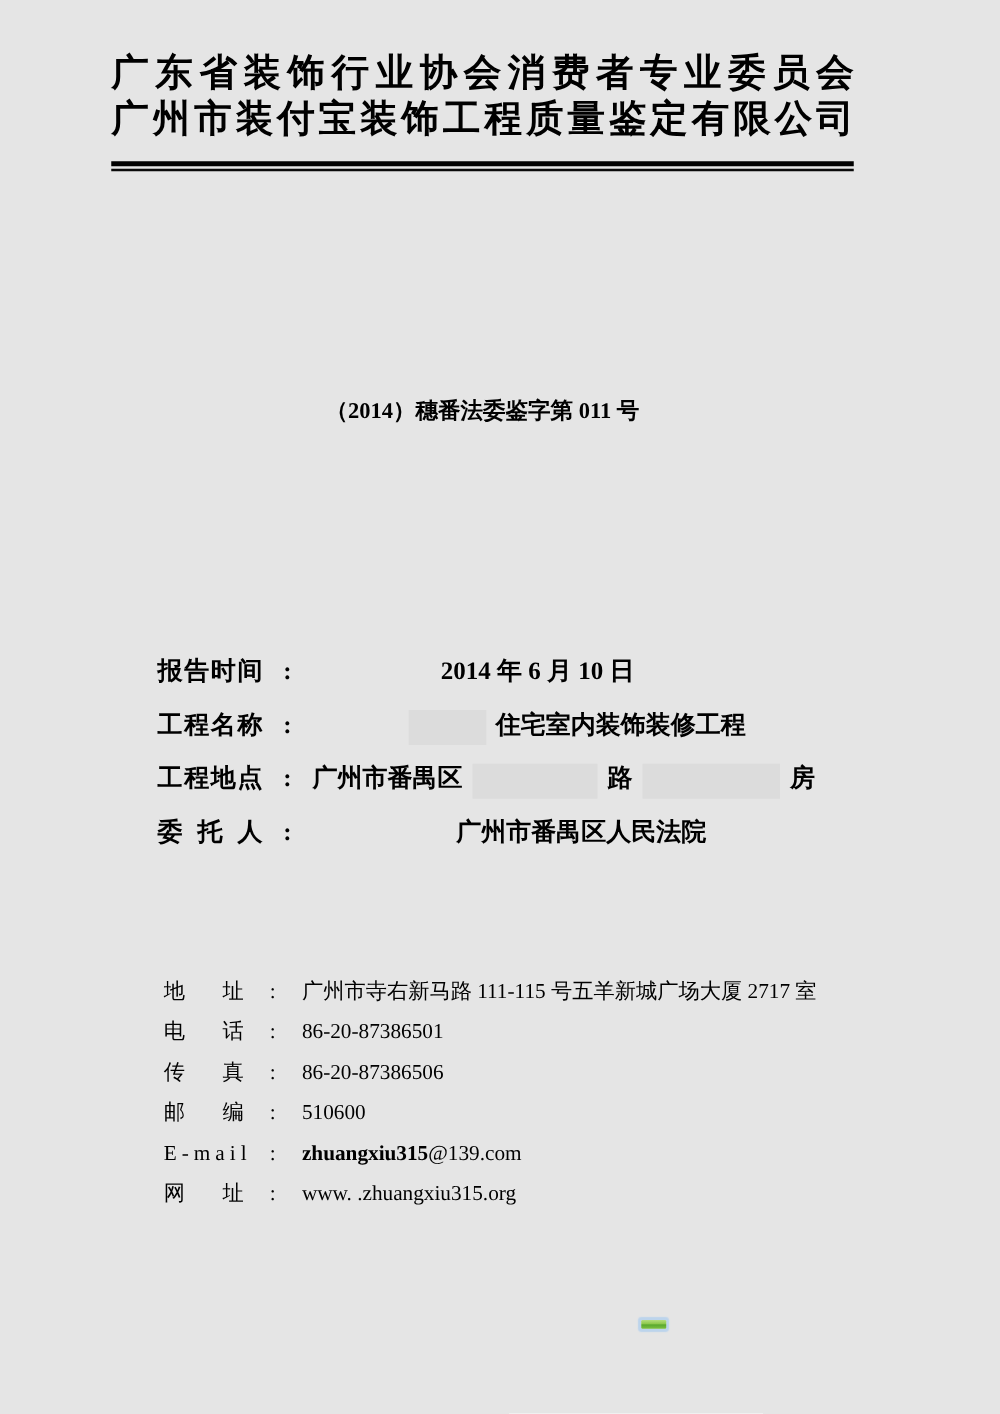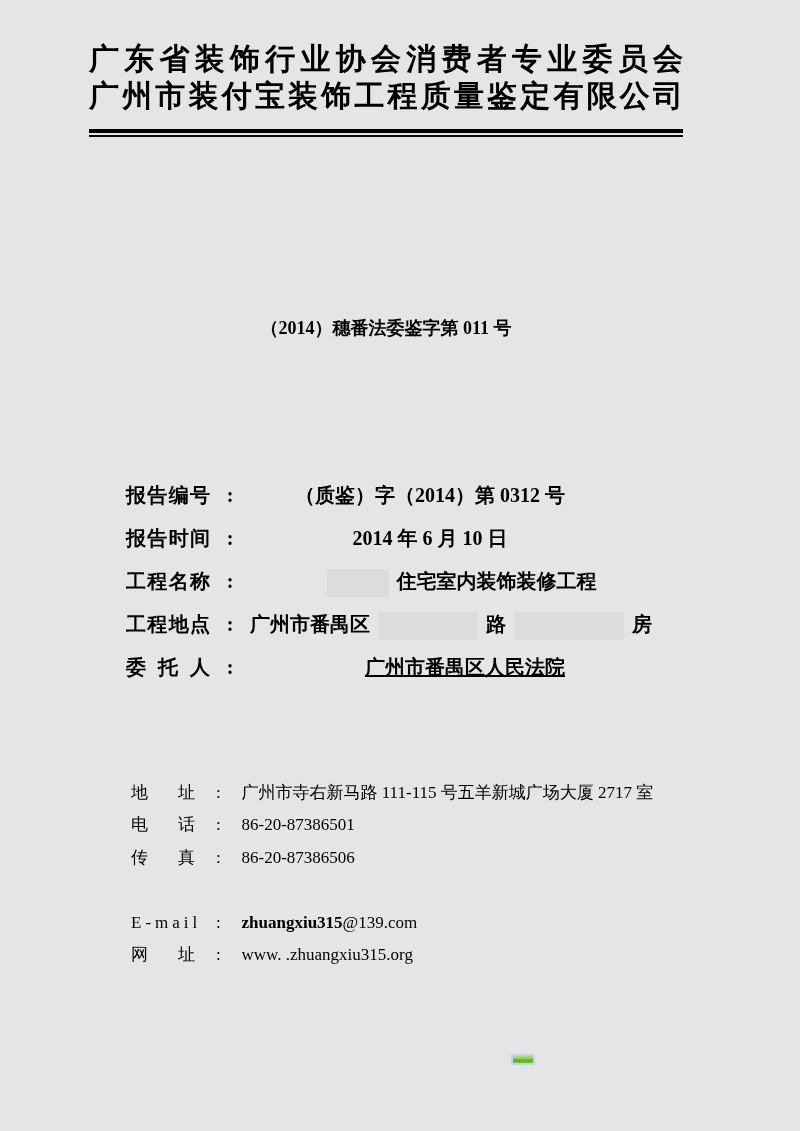--- a/index.html
+++ b/index.html
@@ -86,21 +86,21 @@
     text-align: center;
     vertical-align: middle;
   }
   .fvalue {
     display: inline-block;
     width: 360px;
     text-align: center;
     vertical-align: middle;
   }
   .v-off30 { padding-left: 30px; }
-  .v-off35 { padding-left: 35px; text-decoration: underline; }
+  .v-off35 { padding-left: 35px; }
   .v-left  { text-align: left; }
   .redact-box {
     display: inline-block;
     height: 28px;
     background: #dcdcdc;
     vertical-align: middle;
     margin: 0 3px;
   }
 
   
@@ -155,25 +155,20 @@
     <div class="header-line">广东省装饰行业协会消费者专业委员会</div>
     <div class="header-line">广州市装付宝装饰工程质量鉴定有限公司</div>
   </div>
   <div class="rule">
     <div class="rule-thick"></div>
     <div class="rule-thin"></div>
   </div>
 
   <div class="subtitle">（2014）穗番法委鉴字第 011 号</div>
 
-  <div class="field-row" style="top:478px">
-    <span class="flabel">报告编号</span>
-    <span class="fcolon">:</span>
-    <span class="fvalue">（质鉴）字（2014）第 0312 号</span>
-  </div>
 
   <div class="field-row" style="top:521px">
     <span class="flabel">报告时间</span>
     <span class="fcolon">:</span>
     <span class="fvalue">2014 年 6 月 10 日</span>
   </div>
 
   <div class="field-row" style="top:607px">
     <span class="flabel">工程地点</span>
     <span class="fcolon">:</span>
@@ -212,20 +207,25 @@
     <span class="ccolon">:</span>
     <span class="cvalue">86-20-87386501</span>
   </div>
 
   <div class="contact-row" style="top:845px">
     <span class="clabel">传真</span>
     <span class="ccolon">:</span>
     <span class="cvalue">86-20-87386506</span>
   </div>
 
+  <div class="contact-row" style="top:877px">
+    <span class="clabel">邮编</span>
+    <span class="ccolon">:</span>
+    <span class="cvalue">510600</span>
+  </div>
 
   <div class="contact-row" style="top:910px">
     <span class="clabel-email">E-mail</span>
     <span class="ccolon">:</span>
     <span class="cvalue"><span class="bold">zhuangxiu315</span><span>@139.com</span></span>
   </div>
 
   <div class="contact-row" style="top:942px">
     <span class="clabel">网址</span>
     <span class="ccolon">:</span>

